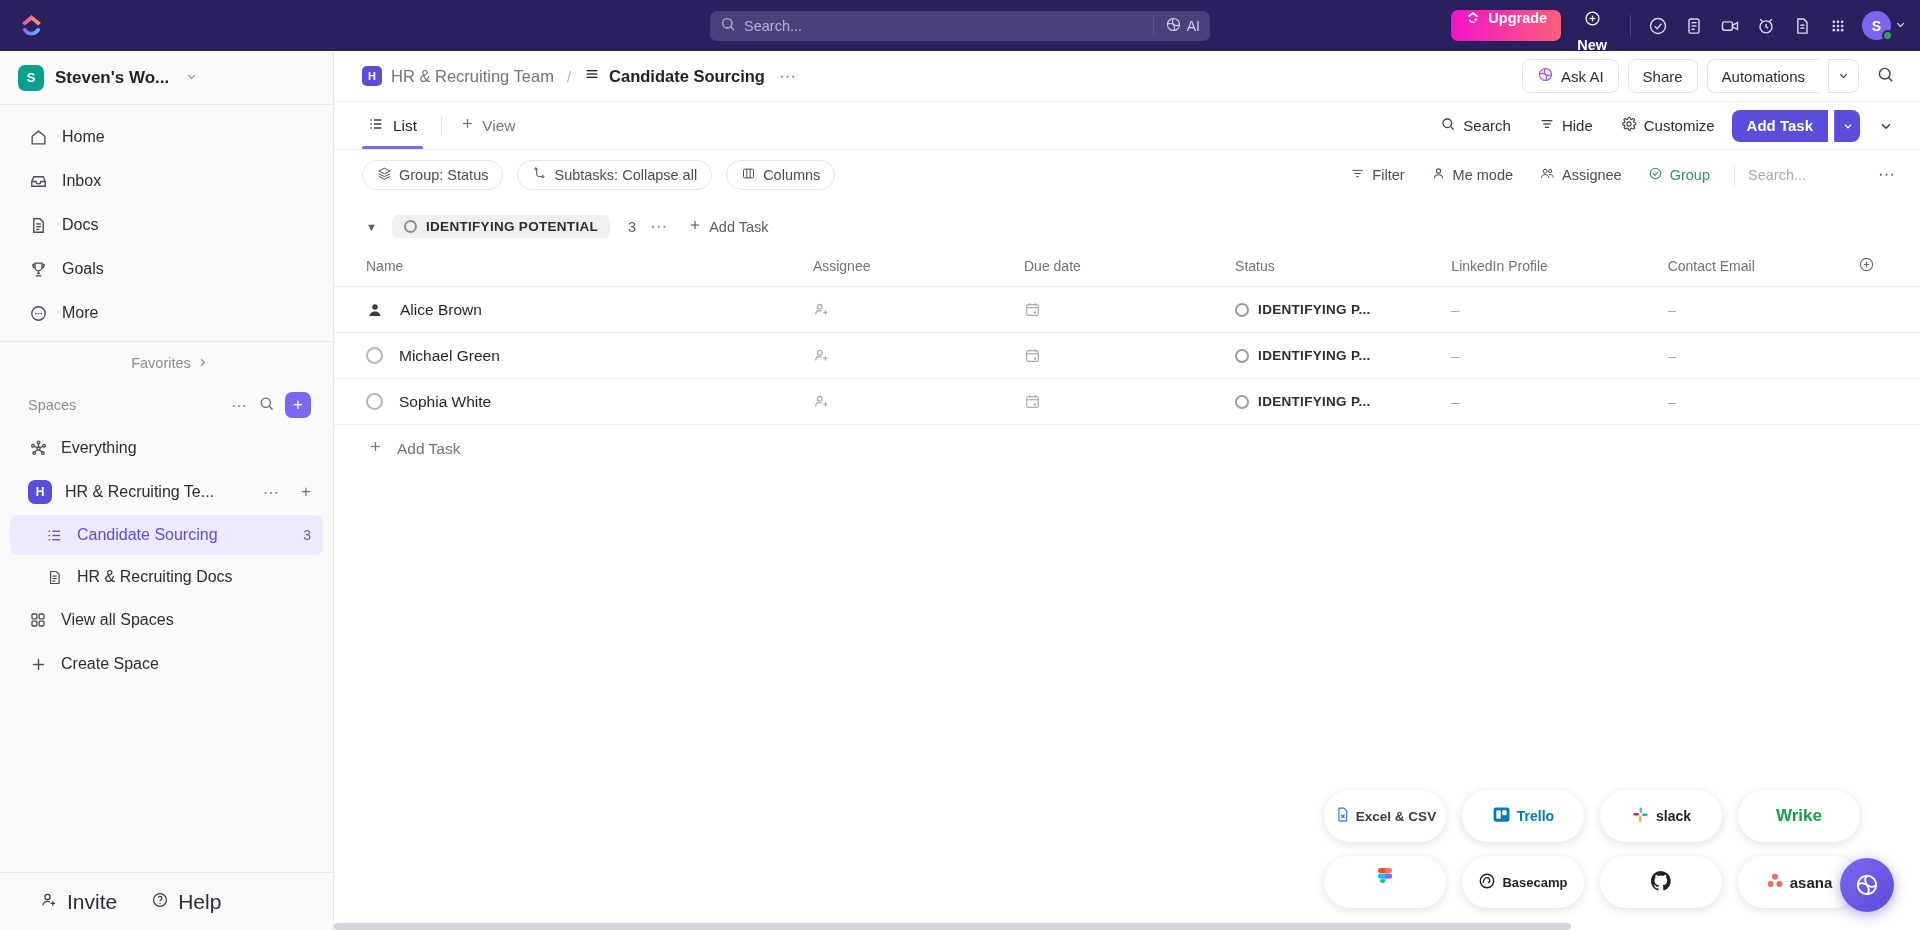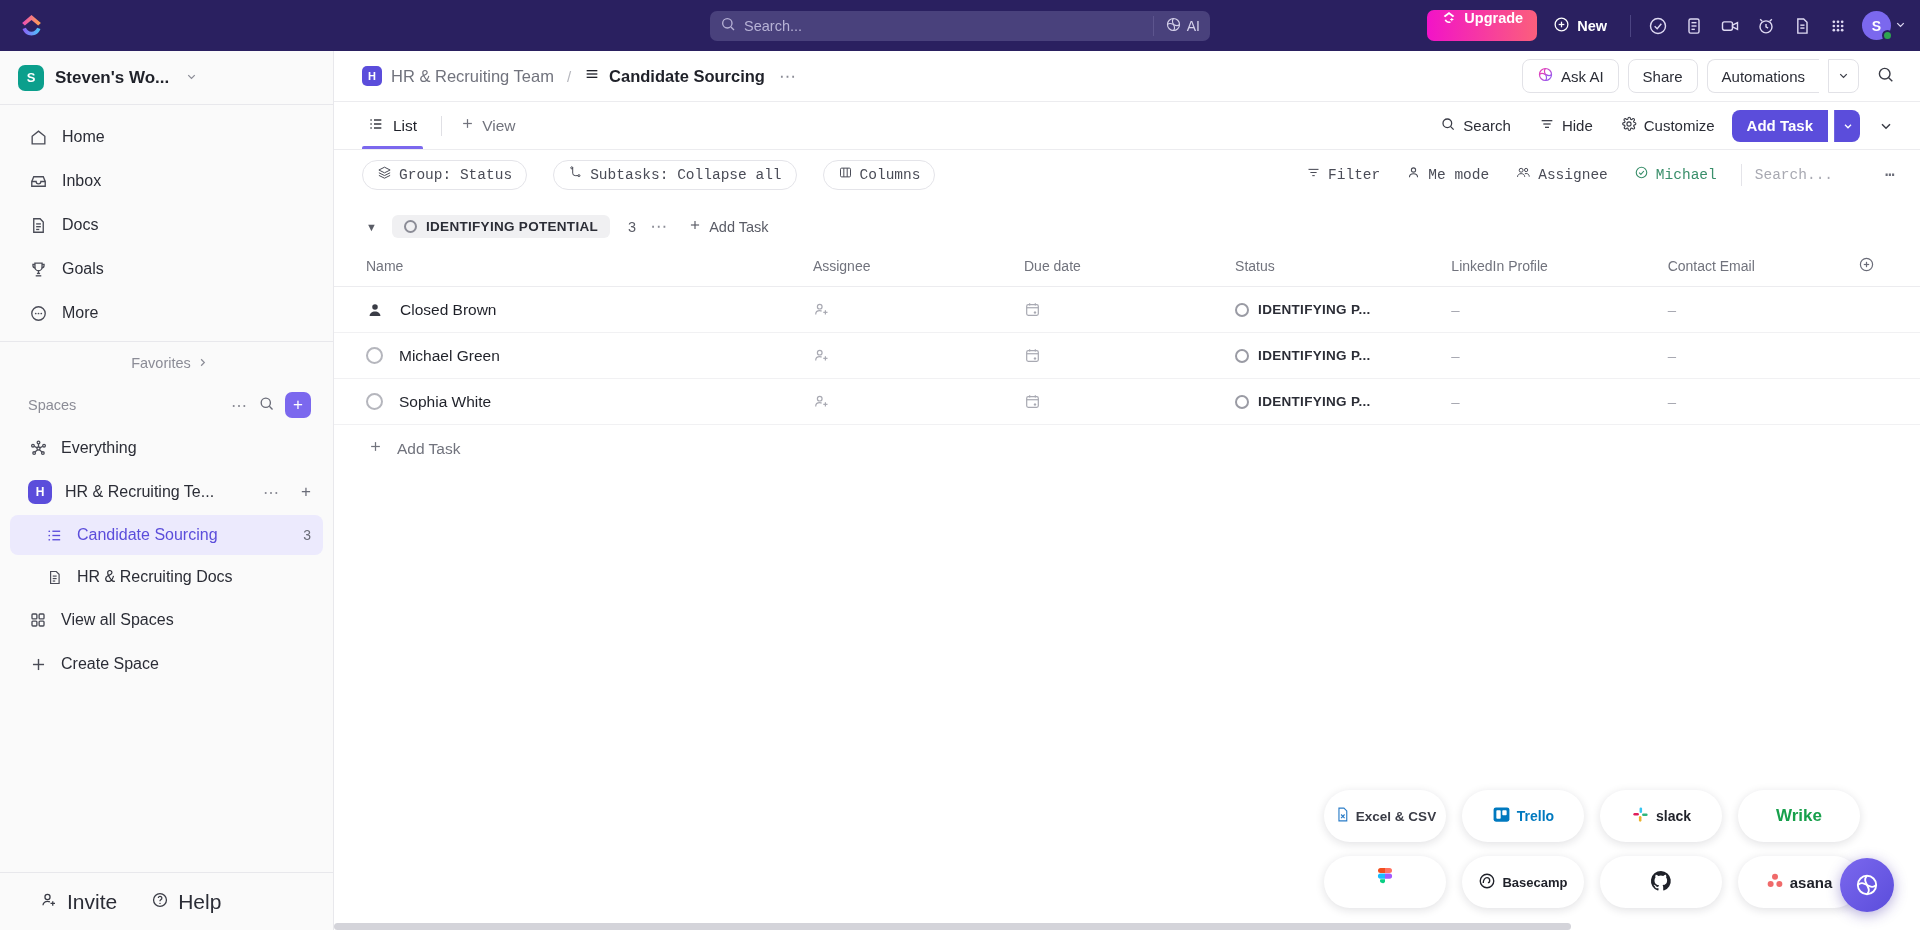--- a/index.html
+++ b/index.html
@@ -38,21 +38,21 @@
   }
   .upgrade-btn {
     display: flex; align-items: flex-start; gap: 7px;
     background: linear-gradient(90deg,#f213c8 0%,#fb5f7c 100%);
     color: #fff; font-size: 14.5px; font-weight: 600;
     padding: 0 14px; height: 31px; border-radius: 7px; border: none; cursor: pointer;
   }
   .new-btn {
     display: flex; align-items: center; gap: 7px; background: transparent;
     color: #fff; font-size: 14.5px; font-weight: 600; border: none;
-    padding: 0 12px; height: 31px; cursor: pointer;
+    padding: 0 12px; height: 31px; cursor: pointer; flex-direction: column;
   }
   .top-divider { width: 1px; height: 22px; background: #4c4482; margin: 0 7px; }
   .ticon {
     width: 32px; height: 32px; display: flex; align-items: center; justify-content: center;
     border-radius: 6px; cursor: pointer; color: #ded9f2;
   }
   .avatar-wrap { display:flex; align-items:center; gap:3px; margin-left: 4px; cursor:pointer;}
   .avatar {
     width: 29px; height: 29px; border-radius: 50%; background: #7b68ee;
     color: #fff; font-size: 14px; font-weight: 700;
@@ -193,21 +193,21 @@
     border: none; border-left: 1px solid #7165e0; border-radius: 0 8px 8px 0;
     cursor: pointer; display: flex; align-items: center; justify-content: center;
   }
   .vr-chev {
     width: 32px; height: 32px; border-radius: 8px; margin-left: 4px;
     display: flex; align-items: center; justify-content: center; cursor: pointer; color:#3a3c46;
   }
 
   .filterbar {
     height: 49px; flex: 0 0 49px; display: flex; align-items: center;
-    padding: 0 18px 0 28px; gap: 26px; font-family: Liberation Mono, monospace;
+    padding: 0 18px 0 28px; gap: 14px;
   }
   .pill {
     height: 30px; border: 1px solid #e4e4e9; border-radius: 16px; background: #fff;
     display: flex; align-items: center; gap: 7px; padding: 0 14px;
     font-size: 14.5px; color: #4a4c57; cursor: pointer; font-family: inherit; white-space: nowrap;
   }
   .fb-right { margin-left: auto; display: flex; align-items: center; gap: 4px; }
   .fbtn {
     height: 30px; display: flex; align-items: center; gap: 7px; padding: 0 11px;
     font-size: 14.5px; color: #4a4c57; border-radius: 8px; cursor: pointer;
@@ -830,21 +830,21 @@
           </span>
           <span>Assignee</span>
         </button>
         <button class="fbtn closed">
           <span>
             <svg width="15" height="15" viewBox="0 0 24 24" fill="none" stroke="#3a8f6b" stroke-width="1.8">
               <circle cx="12" cy="12" r="8.4"></circle>
                 <polyline points="8.2,12.3 11,15.1 15.8,9.6"></polyline>
             </svg>
           </span>
-          <span>Michael</span>
+          <span>Group</span>
         </button>
         <div class="fb-sep"></div>
         <input class="fsearch" value="" placeholder="Search..." style="">
         <span class="fb-dots">⋯</span>
       </div>
     </div>
 
     <div class="content">
 
       <div class="group-hdr">
@@ -890,21 +890,21 @@
 
           <tr>
             <td class="col-name">
               <div class="name-cell">
                 <span class="row-person">
                   <svg width="18" height="18" viewBox="0 0 24 24" fill="#3a3c46">
                     <circle cx="12" cy="8" r="3.7"></circle>
                       <path d="M4.8 20c0-3.8 3.2-6.1 7.2-6.1s7.2 2.3 7.2 6.1z"></path>
                   </svg>
                 </span>
-                <span>Closed Brown</span>
+                <span>Alice Brown</span>
               </div>
             </td>
             <td class="col-asg">
               <span class="cell-icon">
                 <svg width="17" height="17" viewBox="0 0 24 24" fill="none" stroke="currentColor" stroke-width="1.7">
                   <circle cx="9.5" cy="8" r="3.3"></circle>
                     <path d="M3.8 19c0-3.3 2.6-5.3 5.7-5.3 1 0 1.9.2 2.7.6"></path>
                   <line x1="17.5" y1="13" x2="17.5" y2="19"></line>
                     <line x1="14.5" y1="16" x2="20.5" y2="16"></line>
                 </svg>

